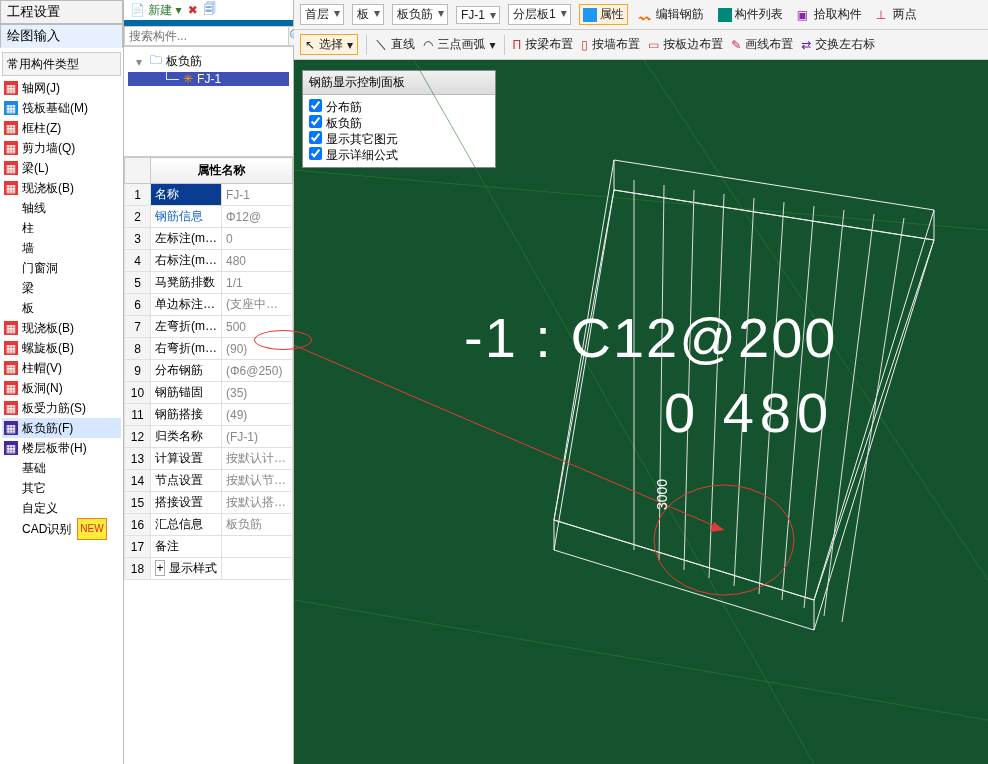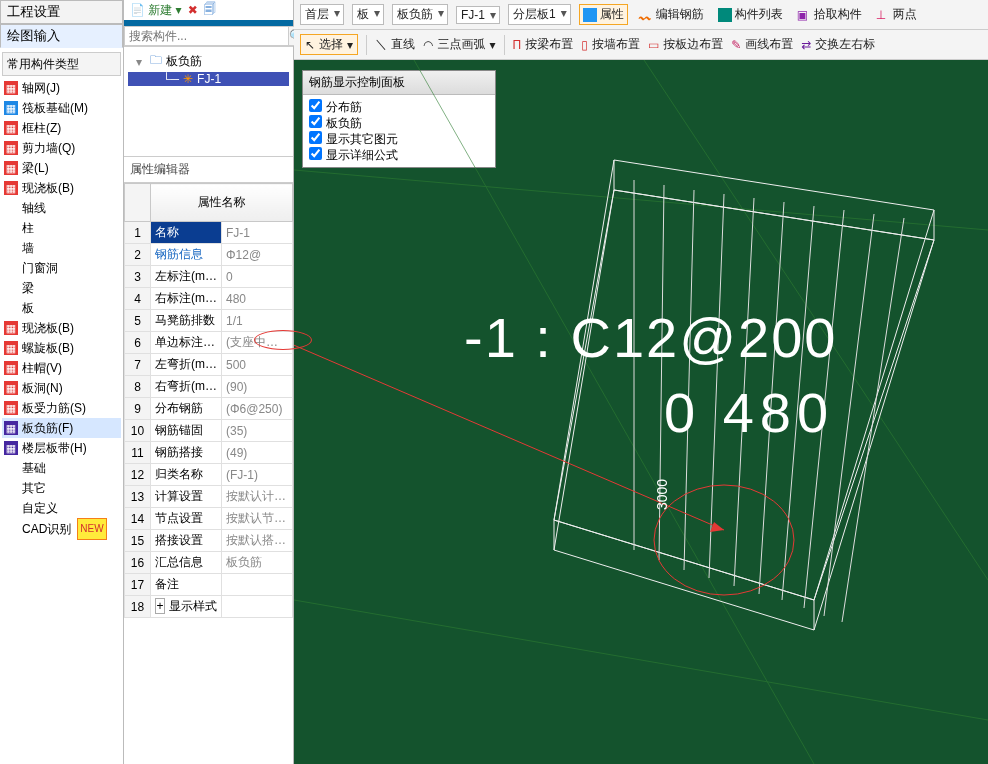--- a/index.html
+++ b/index.html
@@ -30,21 +30,21 @@
   .mid-tree { flex:0 0 auto; padding:4px; font-size:12px; border-bottom:1px solid #ccc; min-height:110px;}
   .mid-tree .node { display:flex; align-items:center; gap:4px; padding-left:8px;}
   .mid-tree .child { padding-left:34px; background:#3f51b5; color:#fff; display:flex; align-items:center; gap:4px;}
   .mid-tree .dash { color:#888; margin-right:4px;}
   .mid-tree .folder { color:#1565c0;}
   .mid-tree .dot { color:#ff9800;}
 
   .prop-title { padding:4px 6px; color:#444; border-bottom:1px solid #ccc;}
   .prop-grid { flex:1; overflow:auto;}
   .prop-grid table { width:100%; border-collapse:collapse; table-layout:fixed; font-size:12px;}
-  .prop-grid th { background:linear-gradient(#fff,#eee); border:1px solid #c8c8c8; padding:10px; font-weight:normal;}
+  .prop-grid th { background:linear-gradient(#fff,#eee); border:1px solid #c8c8c8; padding:4px; font-weight:bold;}
   .prop-grid td { border:1px solid #e0e0e0; padding:2px 4px; white-space:nowrap; overflow:hidden; text-overflow:ellipsis;}
   .prop-grid .rownum { width:26px; text-align:center; background:#f4f4f4;}
   .prop-grid .namecol { width:90px;margin-left:12px; }
   .prop-grid .valcol { color:#888;}
   .prop-grid tr.selrow .namecol { background:#0a3d91; color:#fff;}
   .prop-grid tr.link .namecol { color:#1565c0; text-decoration:none;}
   .red-oval { position:absolute; border:1px solid #e53935; border-radius:50%; pointer-events:none;}
 
   
   .right-area { position:absolute; left:294px; top:0; right:0; height:764px; background:#000; }
@@ -196,21 +196,20 @@
         <span class="dash">▾</span>
         <span class="folder">🗀</span>
         <span>板负筋</span>
       </div>
     <div class="child">
         <span>└─</span>
         <span class="dot">✳</span>
         <span>FJ-1</span>
       </div>
   </div>
-  <div class="prop-title">属性编辑器</div>
   <div class="prop-grid">
     <table>
       <thead>
         <tr>
             <th class="rownum"></th>
             <th colspan="2">属性名称</th>
           </tr>
       </thead>
       <tbody id="prop-rows">
           <tr class="selrow">

